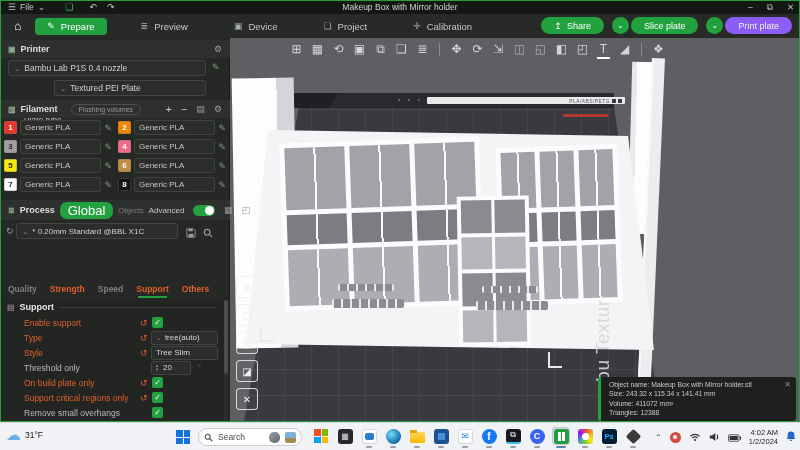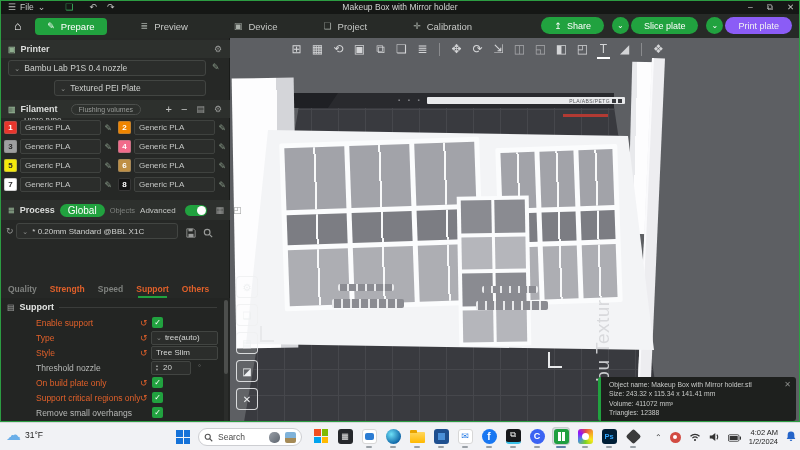--- a/index.html
+++ b/index.html
@@ -50,37 +50,37 @@
   .flush-pill { border:1px solid #4c4f4c; border-radius:8px; color:#9a9d9a; font-size:7px; padding:1px 7px; font-weight:normal; }
   .pm { color:#c2c4c2; font-size:11px; font-weight:normal; }
 
   .slots { position:absolute; left:4px; top:120px; width:222px; display:grid; grid-template-columns:1fr 1fr; column-gap:6px; row-gap:4px; }
   .slot { display:flex; align-items:center; gap:3px; height:15px; }
   .swatch { width:13px; height:13px; border-radius:2px; font-size:8px; font-weight:bold;
             display:flex; align-items:center; justify-content:center; box-shadow:inset 0 0 0 1px rgba(120,120,120,.35); }
   .slot-name { flex:1; height:15px; background:#2b2d2b; border:1px solid #3f423f; border-radius:2px;
                font-size:8px; color:#c6c8c6; display:flex; align-items:center; padding:0 4px; }
 
-  .pill-green { background:var(--accent-green); color:#fff; font-size:10px; border-radius:7px; padding:1px 8px; font-weight:normal; }
+  .pill-green { background:var(--accent-green); color:#fff; font-size:13px; border-radius:7px; padding:1px 8px; font-weight:normal; }
   .objects-lbl { color:#7d807d; font-size:7.5px; font-weight:normal; }
   .adv-lbl { color:#c5c7c5; font-size:8px; font-weight:normal; }
   .toggle { width:22px; height:11px; border-radius:6px; background:var(--accent-green); position:relative; }
   .toggle::after { content:""; position:absolute; right:1px; top:1px; width:9px; height:9px; border-radius:50%; background:#fff; }
 
   .ptabs { position:absolute; left:8px; top:246px; display:flex; gap:13px; font-size:8.5px; font-weight:bold; }
   .ptab { color:#7e817e; } .ptab.mod { color:var(--modified-orange); }
   .ptab.active { position:relative; }
   .ptab.active::after { content:""; position:absolute; left:2px; right:2px; bottom:-4px; height:2px; background:var(--accent-green); }
 
   .params { position:absolute; left:0; top:260px; width:230px; height:162px; background:#232523; overflow:hidden; }
   .p-sec { position:absolute; left:0; width:224px; height:14px; display:flex; align-items:center; gap:5px; padding:0 7px; }
   .p-sec .s-icn { color:#a8aaa8; font-size:8px; }
   .p-sec .s-txt { font-size:9px; font-weight:bold; color:#e3e5e3; }
   .p-sec .s-line { flex:1; height:1px; background:#3a3c3a; }
-  .p-row { position:absolute; left:0; width:224px; height:15px; display:flex; align-items:center; padding-left:36px; font-size:8.5px; }
+  .p-row { position:absolute; left:0; width:224px; height:15px; display:flex; align-items:center; padding-left:24px; font-size:8.5px; }
   .p-lbl { color:#b8bab8; } .p-lbl.mod { color:var(--modified-orange); }
   .reset { position:absolute; left:140px; color:var(--modified-orange); font-size:9px; }
   .chk { position:absolute; left:152px; width:11px; height:11px; background:var(--accent-green); border-radius:2px;
          color:#fff; font-size:8px; line-height:11px; text-align:center; }
   .mini-sel { position:absolute; left:151px; width:67px; height:14px; display:flex; align-items:center; gap:3px;
               background:#2b2d2b; border:1px solid #424542; border-radius:2px; font-size:8px; color:#d5d7d5; padding:0 4px; }
   .mini-sel .chev { color:#8a8c8a; font-size:7px; }
   .spin { position:absolute; left:151px; width:40px; height:14px; background:#2b2d2b; border:1px solid #424542;
           border-radius:2px; display:flex; align-items:center; font-size:8px; color:#d5d7d5; gap:4px; padding-left:3px; }
   .spin-arr { display:flex; flex-direction:column; font-size:4px; line-height:3.6px; color:#9a9c9a; }
@@ -404,21 +404,21 @@
 
       <div class="p-row" style="top:47px;">
         <span class="p-lbl mod">Style</span>
         <span class="reset">↺</span>
         <span class="mini-sel">
           <span>Tree Slim</span>
         </span>
       </div>
 
       <div class="p-row" style="top:62px;">
-        <span class="p-lbl">Threshold nozzle</span>
+        <span class="p-lbl">Threshold only</span>
         <span class="spin">
           <span class="spin-arr">
               <span>▲</span>
               <span>▼</span>
             </span>
           <span>20</span>
         </span>
         <span class="unit far">°</span>
       </div>
 

